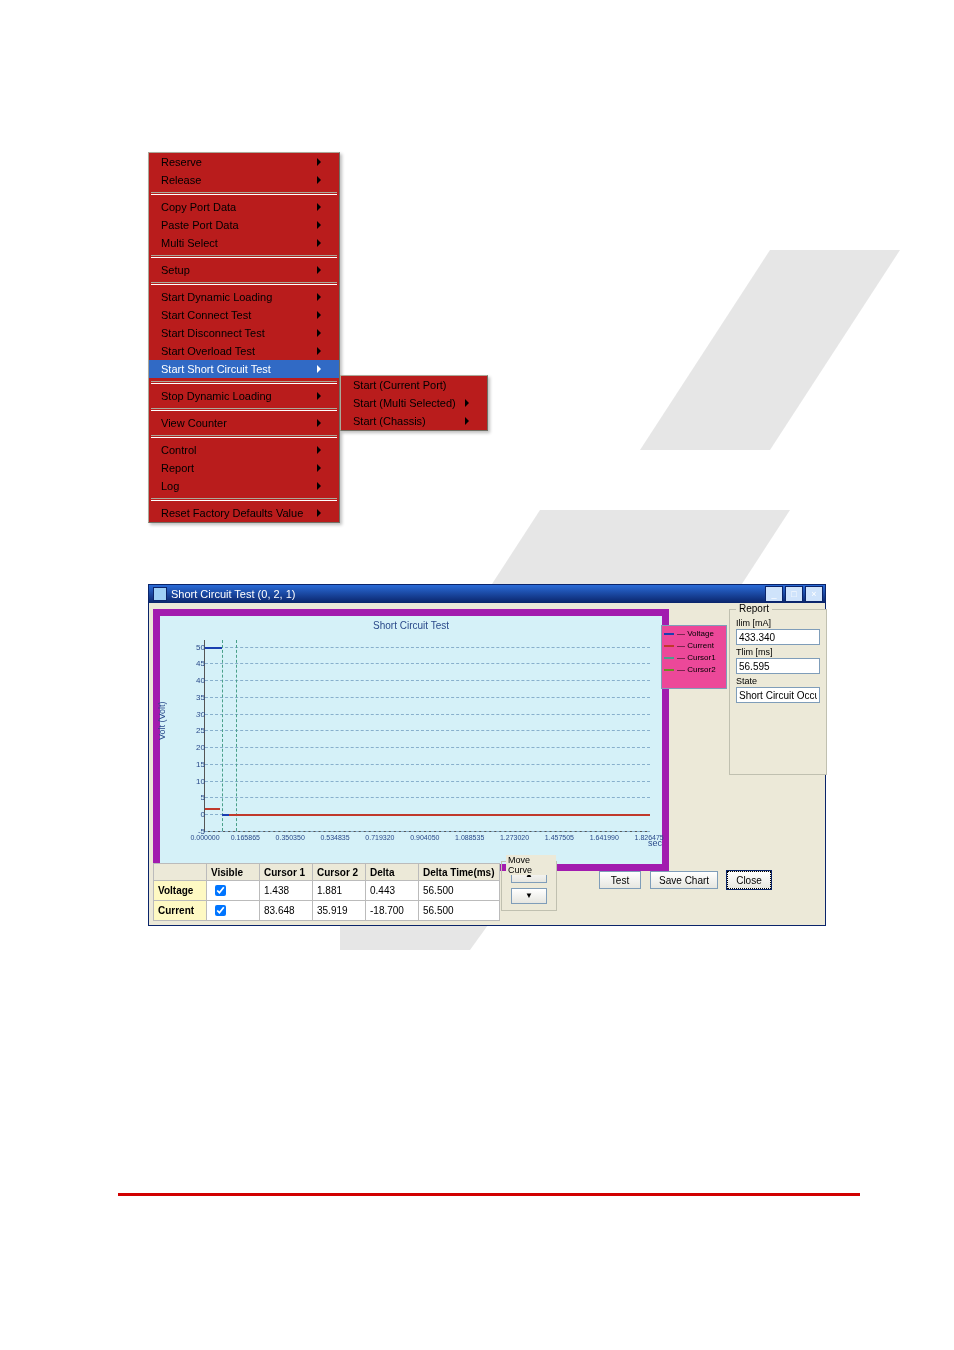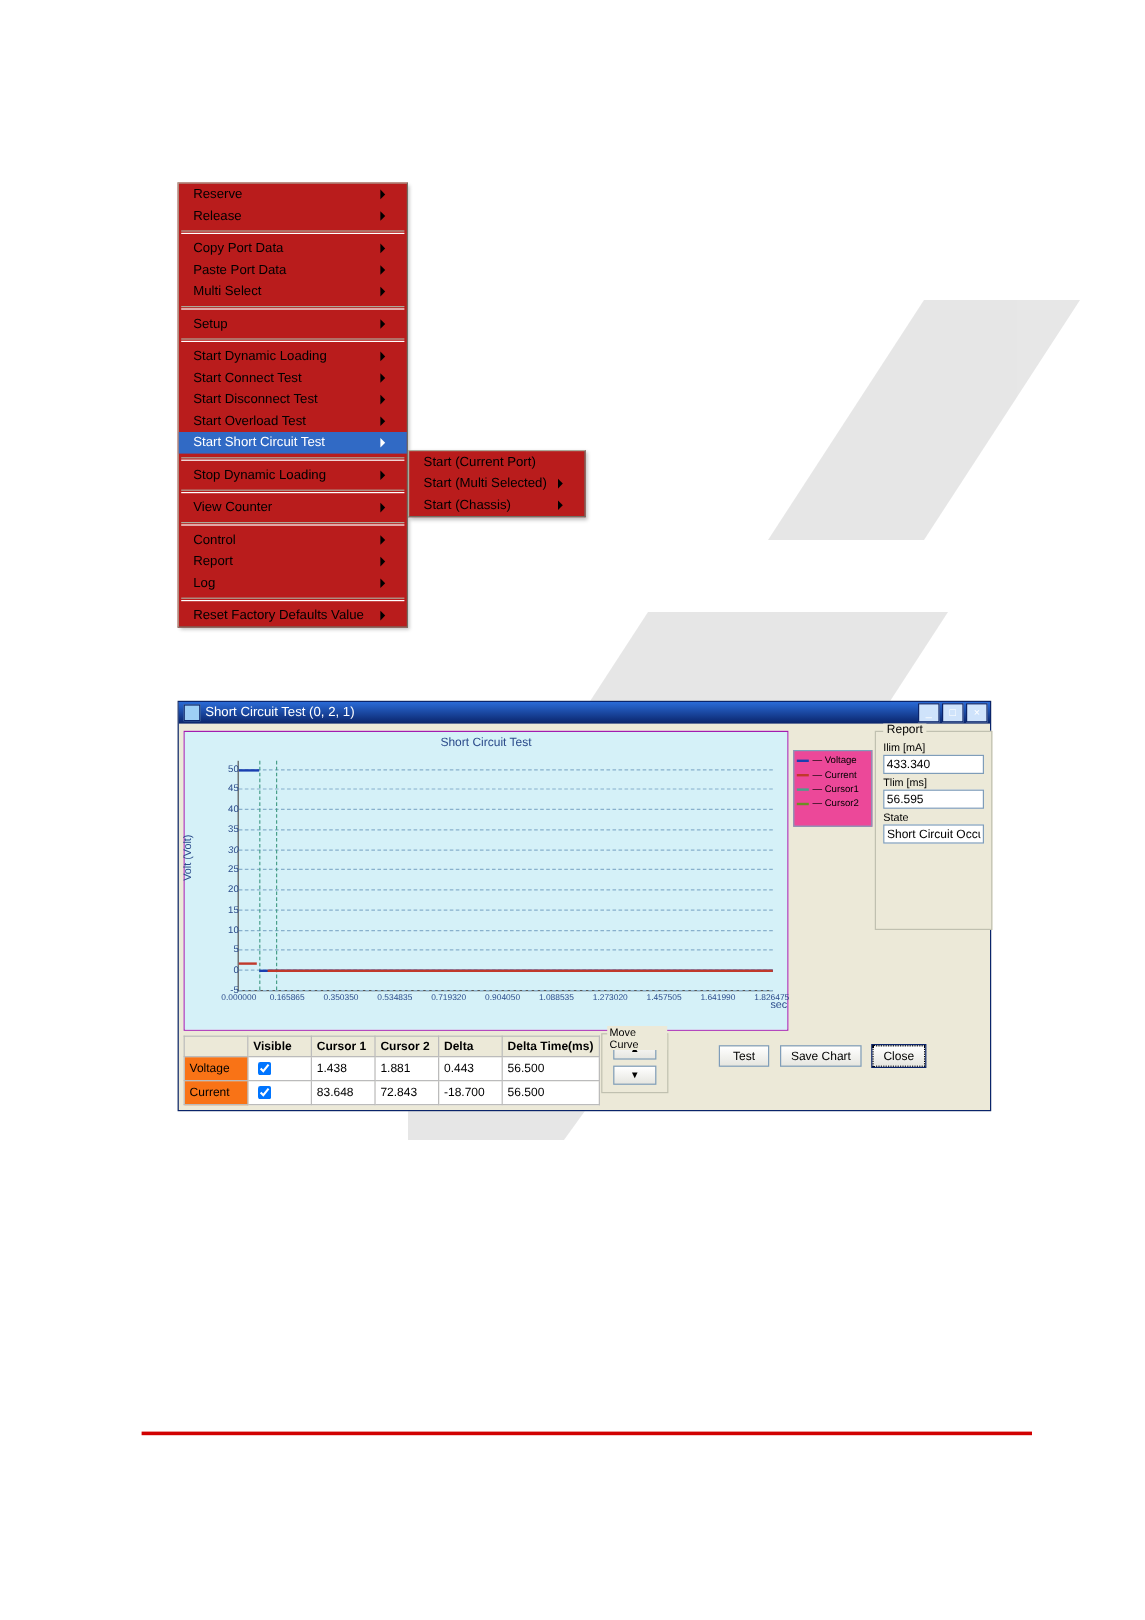--- a/index.html
+++ b/index.html
@@ -17,21 +17,21 @@
   .wm{position:absolute;left:340px;top:250px;width:560px;height:700px;pointer-events:none;opacity:.14}
   .wm svg{width:100%;height:100%}
   
   .win{position:absolute;left:148px;top:584px;width:676px;height:340px;background:#ece9d8;border:1px solid #0a246a}
   .tbar{height:18px;background:linear-gradient(#2a6bd7,#0a246a);color:#fff;display:flex;align-items:center;padding:0 2px 0 4px;font-size:11px}
   .tbar .ticon{width:12px;height:12px;margin-right:4px;background:#9ecff5;border:1px solid #0a246a}
   .tbar .sp{flex:1}
   .wbtn{width:16px;height:14px;margin-left:2px;background:#cfe3fb;border:1px solid #0a246a;display:flex;align-items:center;justify-content:center;font-size:9px;font-family:Arial}
   .body{position:relative;height:320px}
   
-  .chartwrap{position:absolute;left:4px;top:6px;width:502px;height:248px;background:#fff;border:1px solid #a21caf}
+  .chartwrap{position:absolute;left:4px;top:6px;width:502px;height:248px;background:#fff;border:7px solid #a21caf}
   .chart{position:relative;width:100%;height:100%;background:#d5f1f8}
   .cttl{position:absolute;left:0;right:0;top:4px;text-align:center;color:#2a4a8a;font-size:10px}
   .plot{position:absolute;left:44px;top:24px;right:12px;bottom:32px;border-left:1px solid #555;border-bottom:1px solid #555}
   .ylab{position:absolute;left:2px;top:50%;transform:translateY(-50%) rotate(-90deg);transform-origin:left center;white-space:nowrap;color:#2a4a8a;font-size:9px}
   .xlab{position:absolute;left:0;right:0;bottom:16px;text-align:right;color:#2a4a8a;font-size:9px}
   .ytick{position:absolute;right:100%;width:18px;text-align:right;font-size:8px;color:#2a4a8a;transform:translateY(-50%)}
   .xtick{position:absolute;top:100%;transform:translateX(-50%);font-size:7px;color:#2a4a8a;margin-top:3px;white-space:nowrap}
   .hgrid{position:absolute;left:0;right:0;border-top:1px dashed #88b0cc;height:0}
   .vcur{position:absolute;top:0;bottom:0;border-left:1px dashed #4aa08a}
   .vline{position:absolute;left:0;right:0;height:2px;background:#1a3fb0}
@@ -46,21 +46,21 @@
   .field{margin-top:2px}
   .field label{display:block;font-size:9px;margin-bottom:1px}
   .tbox{width:78px;height:14px;border:1px solid #7f9db9;background:#fff;font-size:10px;padding:0 2px}
   .rtitle{left:580px;top:160px;width:84px;height:60px}
   .btn{height:18px;min-width:42px;border:1px solid #7f9db9;background:linear-gradient(#fff,#e6e6e0);font-size:10px;padding:0 8px;cursor:default}
   .btn.def{border:1px dotted #000;outline:1px solid #0a246a}
   
   .ctbl{position:absolute;left:4px;top:260px;border:1px solid #7f9db9;font-size:10px;border-collapse:collapse}
   .ctbl th,.ctbl td{border:1px solid #bbb;padding:1px 4px;height:14px;background:#fff;text-align:left;min-width:44px}
   .ctbl th{background:#ece9d8;font-weight:bold}
-  .ctbl .rowh{background:#f97316;font-weight:normal}
+  .ctbl .rowh{background:#fef9c3;font-weight:bold}
   .chk{width:11px;height:11px}
   
   .mvgrp{position:absolute;left:352px;top:258px;width:54px;height:48px;border:1px solid #c0c0b0}
   .mvgrp .glab{position:absolute;top:-7px;left:4px;background:#ece9d8;padding:0 2px;font-size:9px}
   .spinb{display:block;margin:5px auto 2px;width:34px;height:14px;border:1px solid #7f9db9;background:linear-gradient(#fff,#e6e6e0);font-size:8px;text-align:center;line-height:14px}
   
   .bbar{position:absolute;left:450px;top:268px}
   .bbar .btn{margin-right:6px}
   
   .rule{position:absolute;left:118px;right:94px;height:3px;background:#d10000}
@@ -266,21 +266,21 @@
               <td><input type="checkbox" class="chk" checked="" style=""></td>
               <td>1.438</td>
               <td>1.881</td>
               <td>0.443</td>
               <td>56.500</td>
             </tr>
             <tr>
               <td class="rowh">Current</td>
               <td><input type="checkbox" class="chk" checked="" style=""></td>
               <td>83.648</td>
-              <td>72.843</td>
+              <td>35.919</td>
               <td>-18.700</td>
               <td>56.500</td>
             </tr>
           </tbody>
         </table>
 
     <div class="mvgrp">
       <span class="glab">Move Curve</span>
       <span class="spinb">▲</span>
       <span class="spinb">▼</span>

